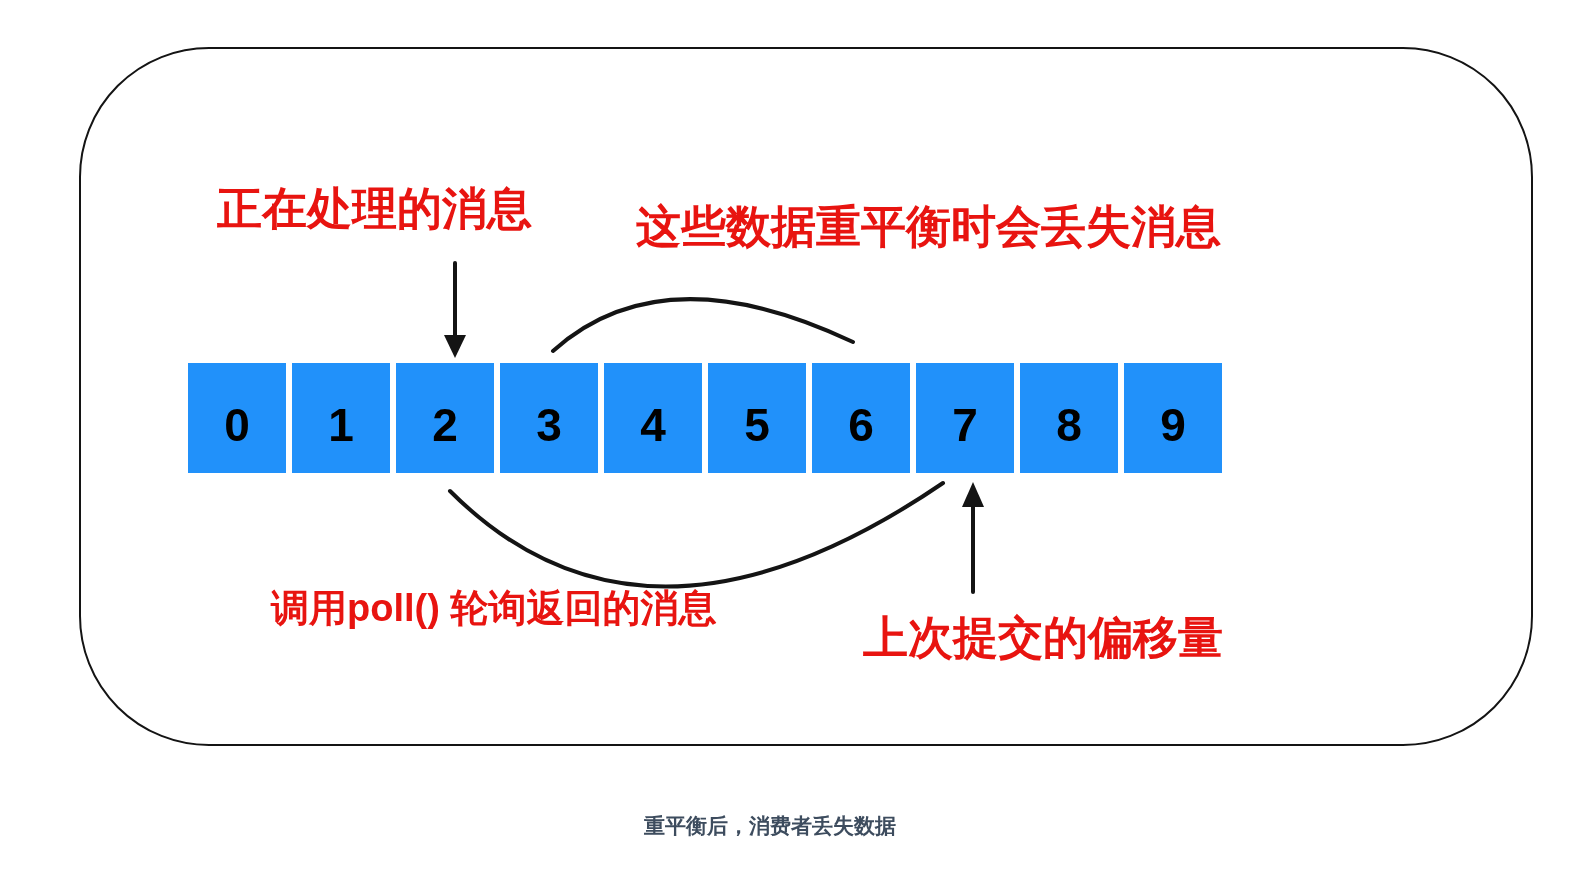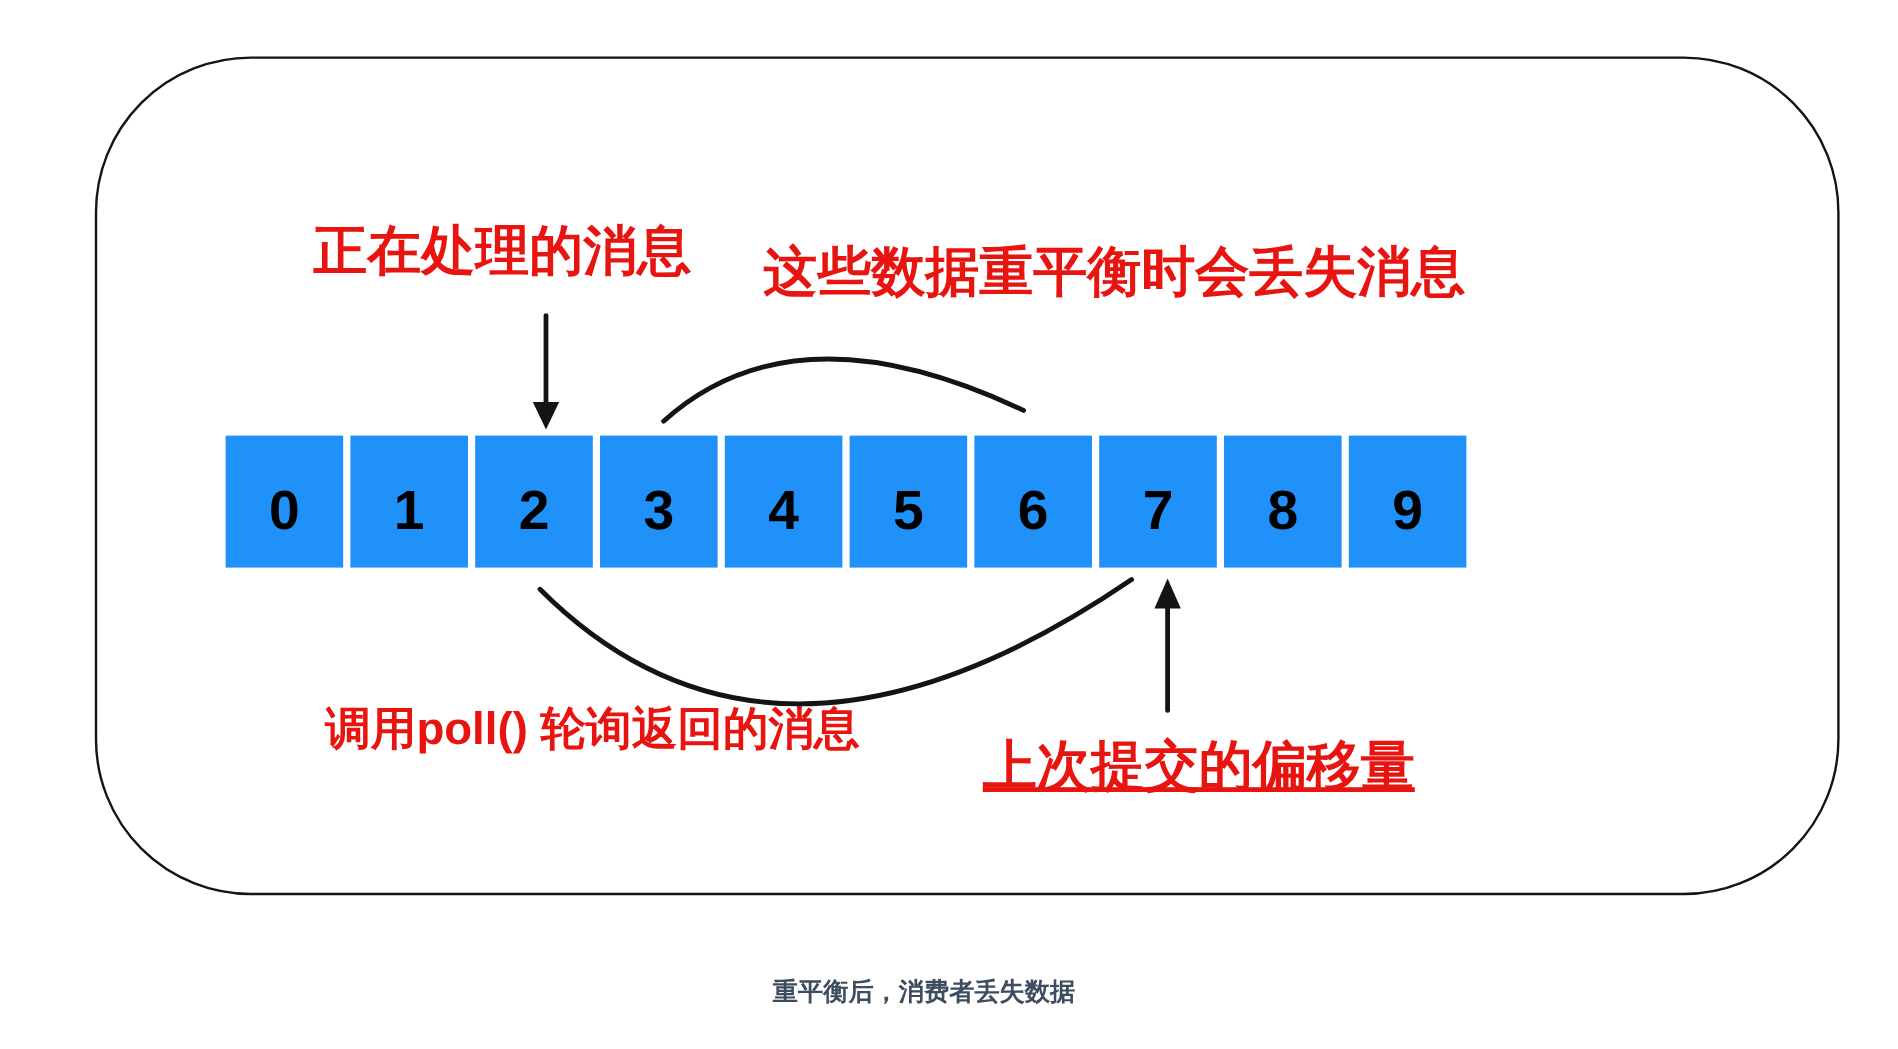--- a/index.html
+++ b/index.html
@@ -50,24 +50,24 @@
   }
 
   
   .anno {
     position: absolute;
     color: var(--annotation-red, #e81410);
     font-weight: bold;
     white-space: nowrap;
     line-height: 1.1;
   }
-  .anno-processing   { left: 217px; top: 184px; font-size: 45px; margin-left: 44px; }
+  .anno-processing   { left: 217px; top: 184px; font-size: 45px; }
   .anno-rebalance    { left: 636px; top: 202px; font-size: 45px; }
   .anno-poll         { left: 271px; top: 588px; font-size: 38px; }
-  .anno-offset       { left: 819px; top: 613px; font-size: 45px; text-decoration: underline; }
+  .anno-offset       { left: 863px; top: 613px; font-size: 45px; }
 
   
   .caption {
     position: absolute;
     left: 560px;
     top: 812px;
     width: 420px;
     text-align: center;
     font-size: 21px;
     font-weight: bold;

